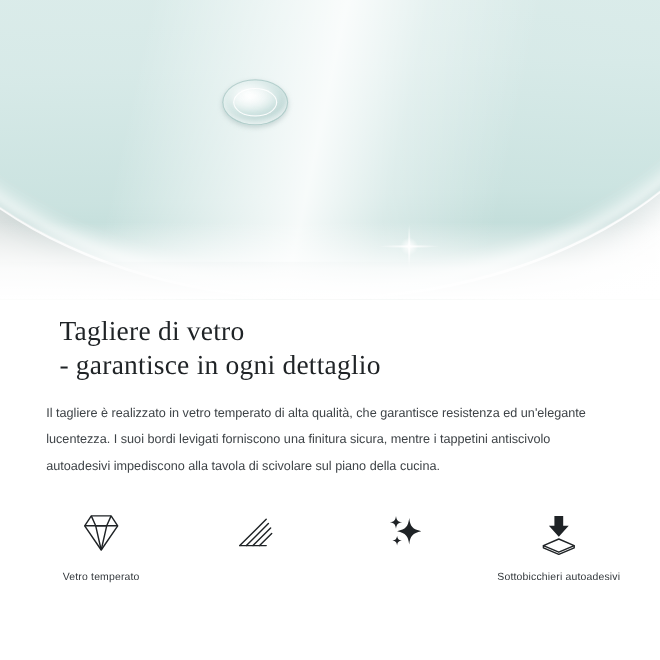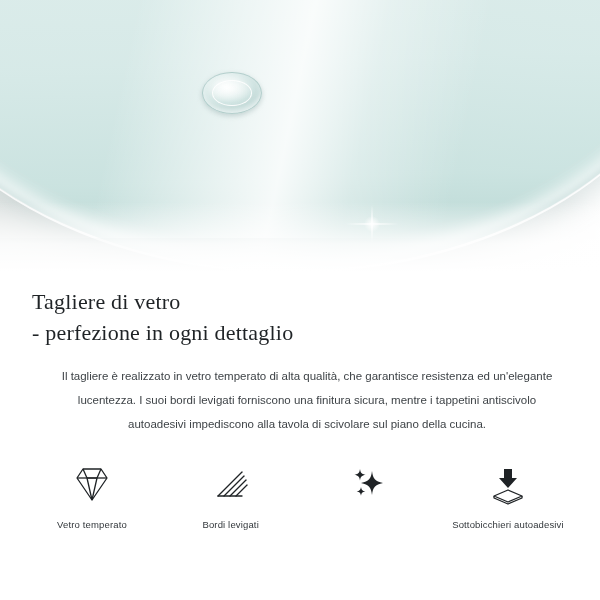--- a/index.html
+++ b/index.html
@@ -196,38 +196,38 @@
 
   
   .content {
     position: absolute;
     left: 0;
     top: 272px;
     width: 600px;
   }
   .headline {
     margin: 0;
-    padding: 14px 38px 0 32px;
+    padding: 14px 38px 0 54px;
     font-family: "Liberation Serif", serif;
     font-weight: 400;
-    font-size: 22px;
+    font-size: 25px;
     line-height: 31px;
     color: #1f2326;
     letter-spacing: 0.2px;
   }
   .headline .line {
     display: block;
   }
   .body-copy {
     margin: 0;
-    padding: 16px 44px 0 58px;
+    padding: 16px 44px 0 42px;
     font-size: 11.5px;
     line-height: 24px;
     color: #3e4347;
-    text-align: center;
+    text-align: left;
   }
 
   
   .features {
     position: absolute;
     left: 0;
     top: 462px;
     width: 600px;
     display: flex;
     align-items: flex-start;
@@ -276,21 +276,21 @@
       <div class="sparkle-core"></div>
     </div>
 
     <div class="board-shadow"></div>
     <div class="photo-fade"></div>
   </div>
 
   <div class="content">
     <h1 class="headline">
       <span class="line">Tagliere di vetro</span>
-      <span class="line">- perfezione in ogni dettaglio</span>
+      <span class="line">- garantisce in ogni dettaglio</span>
     </h1>
     <p class="body-copy">Il tagliere è realizzato in vetro temperato di alta qualità, che garantisce resistenza ed un'elegante lucentezza. I suoi bordi levigati forniscono una finitura sicura, mentre i tappetini antiscivolo autoadesivi impediscono alla tavola di scivolare sul piano della cucina.</p>
   </div>
 
   <div class="features">
 
     <div class="feature">
       <div class="feature-icon">
         <svg width="44" height="40" viewBox="0 0 44 40" fill="none" stroke="#1f2326" stroke-width="1.3" stroke-linejoin="round">
           <path d="M7 13 L13 4 L31 4 L37 13 L22 35 Z"></path>
@@ -306,21 +306,20 @@
     <div class="feature">
       <div class="feature-icon">
         <svg width="44" height="40" viewBox="0 0 44 40" fill="none" stroke="#1f2326" stroke-width="1.3" stroke-linecap="round">
           <path d="M9 31 L33 7"></path>
           <path d="M15 31 L35 11"></path>
           <path d="M21 31 L37 15"></path>
           <path d="M27 31 L38 20"></path>
           <path d="M9 31 L33 31"></path>
         </svg>
       </div>
-      <div class="feature-label">Bordi levigati</div>
     </div>
 
     <div class="feature">
       <div class="feature-icon">
         <svg width="44" height="40" viewBox="0 0 44 40" fill="#1f2326">
           <path d="M25 6 C26 14 28 16 36 18 C28 20 26 22 25 30 C24 22 22 20 14 18 C22 16 24 14 25 6 Z"></path>
           <path d="M13 4 C13.6 8 14.6 9 18.6 9.8 C14.6 10.6 13.6 11.6 13 15.6 C12.4 11.6 11.4 10.6 7.4 9.8 C11.4 9 12.4 8 13 4 Z"></path>
           <path d="M14 22 C14.5 25 15.3 25.8 18.3 26.4 C15.3 27 14.5 27.8 14 30.8 C13.5 27.8 12.7 27 9.7 26.4 C12.7 25.8 13.5 25 14 22 Z"></path>
         </svg>
       </div>

